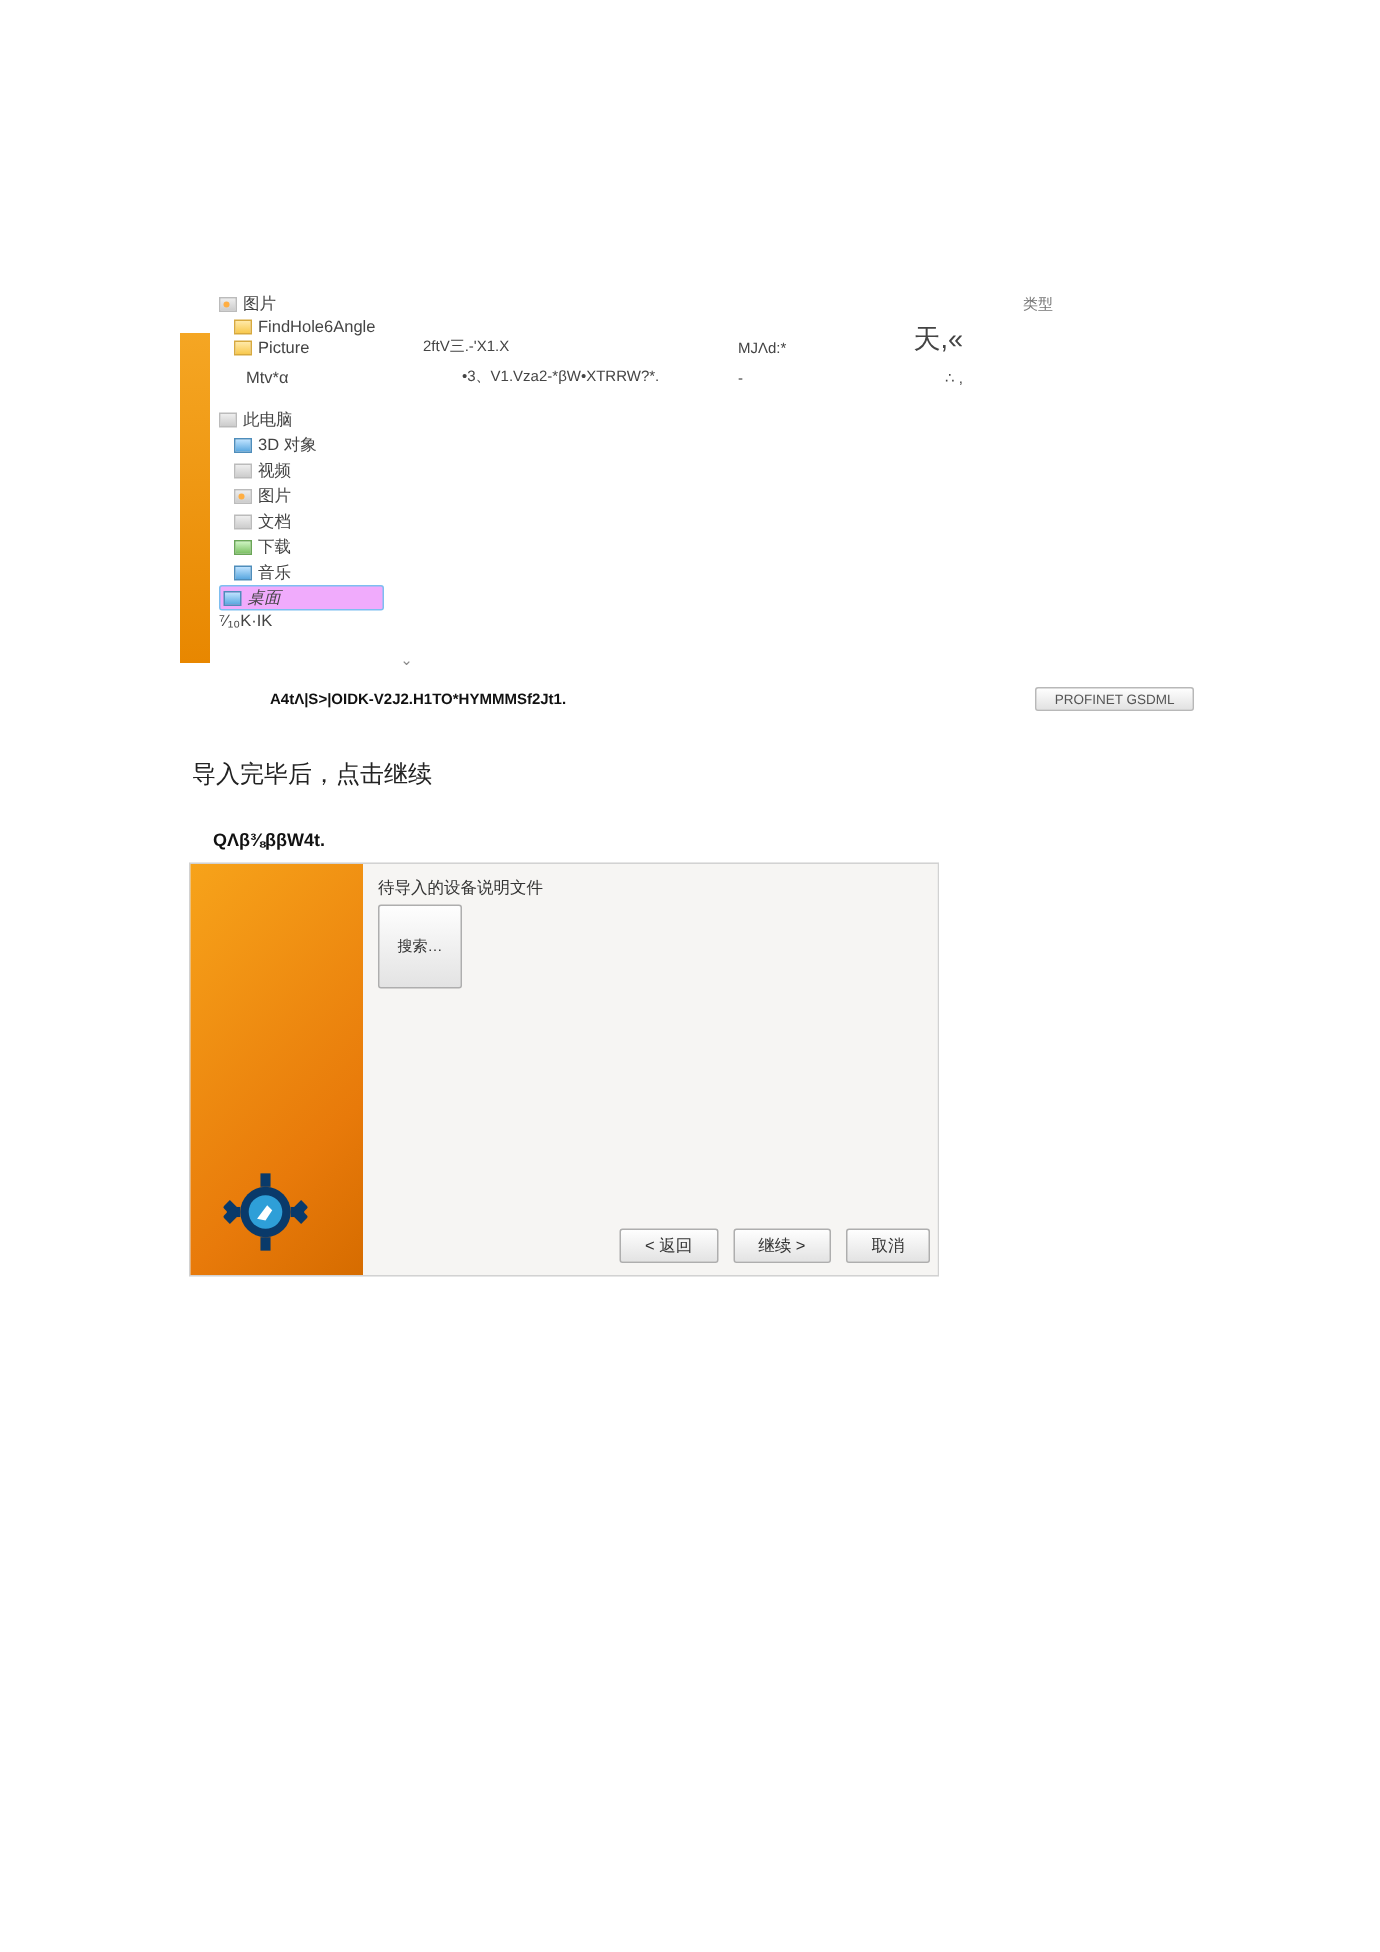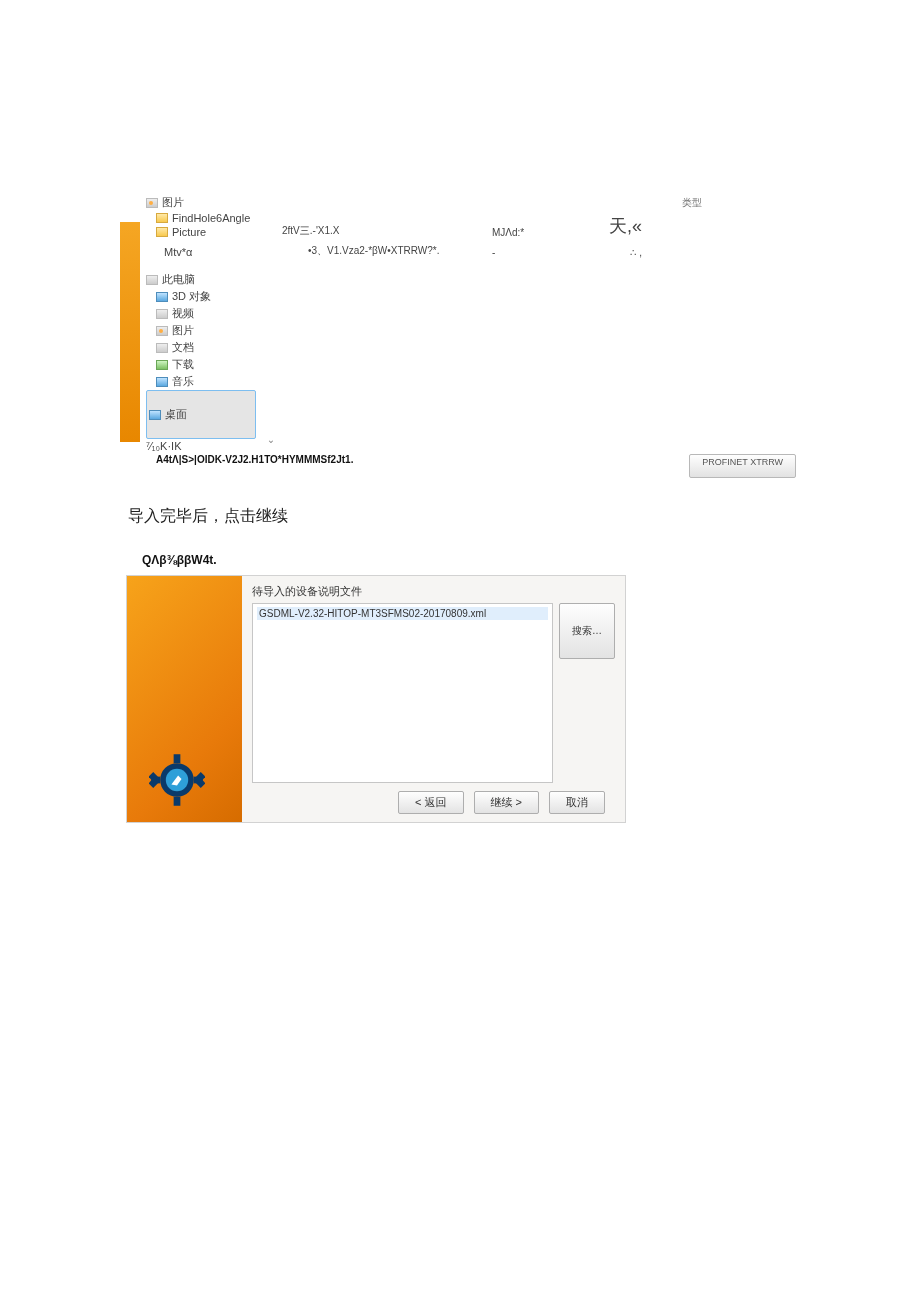--- a/index.html
+++ b/index.html
@@ -38,24 +38,25 @@
     .fb-left .tree-item {
       display: flex;
       align-items: center;
       gap: 4px;
       padding: 1px 0;
       font-size: 11px;
       color: #444;
       white-space: nowrap;
     }
     .fb-left .tree-item.selected {
-      background: #e5e5e5;
+      background: #f0abfc;
       border: 1px solid #7dbef0;
       border-radius: 2px;
-      padding: 16px 2px;
+      padding: 0 2px;
+      font-style: italic;
     }
     .fb-left .spacer { height: 12px; }
     .fb-left .indent { padding-left: 10px; align-items: center; }
     .tree-icon { width: 12px; height: 10px; display: inline-block; }
     .f-yellow { background: linear-gradient(#ffe9a8,#f8c94e); border:1px solid #d7a93e; }
     .f-blue { background: linear-gradient(#bfe3ff,#5aa8e0); border:1px solid #4e8dbb; }
     .f-grey { background: linear-gradient(#eee,#ccc); border:1px solid #bbb; }
     .f-green { background: linear-gradient(#cef5c2,#7cc063); border:1px solid #6aa657; }
     .f-pic { position: relative; }
     .f-pic::after{content:'';position:absolute;left:2px;top:2px;width:4px;height:4px;background:#ffae42;border-radius:50%;}
@@ -81,25 +82,26 @@
       position: absolute;
       left: 4px;
       bottom: 2px;
       width: 14px; height: 14px;
       color: #888;
       font-size: 10px;
       text-align: center;
     }
     .fb-bottombar {
       position: absolute;
-      left: 12px;
+      left: 36px;
       right: 0;
       bottom: -28px;
       height: 24px;
       display: flex;
+      align-items: center;
       font-size: 10px;
     }
     .fb-filename { font-weight: bold; padding-left: 24px; color: #111; }
     .fb-filter {
       margin-left: auto;
       margin-right: 4px;
       background: linear-gradient(#fefefe,#e2e2e2);
       border: 1px solid #b8b8b8;
       padding: 2px 12px;
       font-size: 9px;
@@ -116,21 +118,21 @@
 
     
     .wizard-title {
       font-size: 12px;
       font-weight: bold;
       color: #111;
       margin: 26px 0 8px 22px;
     }
     .wizard {
       width: 500px;
-      height: 248px;
+      height: 276px;
       margin-left: 6px;
       border: 1px solid #d2d2d2;
       display: flex;
       background: #f5f5f5;
       position: relative;
     }
     .wz-side {
       width: 115px;
       background: linear-gradient(135deg, #f7a31a 0%, #e87a0a 70%, #d66c00 100%);
       position: relative;
@@ -171,21 +173,21 @@
       background: linear-gradient(#fefefe,#e3e3e3);
       border: 1px solid #aeaeae;
       padding: 20px 12px;
       font-size: 10px;
       color: #333;
       border-radius: 2px;
     }
     .wz-buttons {
       position: absolute;
       bottom: 8px;
-      right: 20px;
+      right: 5px;
       display: flex;
       gap: 10px;
     }
     .wz-btn {
       background: linear-gradient(#fefefe,#e3e3e3);
       border: 1px solid #aeaeae;
       padding: 3px 16px;
       font-size: 11px;
       color: #333;
       border-radius: 2px;
@@ -265,21 +267,21 @@
       <div class="fb-row">
         <span class="name" style="padding-left:26px;">•3、V1.Vza2-*βW•XTRRW?*.</span>
         <span class="date">-</span>
         <span class="size">∴ ,</span>
       </div>
       <div class="fb-chevron">⌄</div>
     </div>
 
     <div class="fb-bottombar">
       <span class="fb-filename">A4tΛ|S&gt;|OIDK-V2J2.H1TO*HYMMMSf2Jt1.</span>
-      <span class="fb-filter">PROFINET XTRRW</span>
+      <span class="fb-filter">PROFINET GSDML</span>
     </div>
   </div>
 
   <p class="para" style="">导入完毕后，点击继续</p>
 
   <div class="wizard-title">QΛβ⅜ββW4t.</div>
   <div class="wizard">
     <div class="wz-side">
       <svg class="wz-gear" viewBox="0 0 100 100">
         <g fill="#0a3a6a">
@@ -295,23 +297,20 @@
             <rect x="-32" y="24" width="12" height="16" transform="rotate(45)"></rect>
           </g>
         </g>
         <circle cx="50" cy="50" r="20" fill="#2e9fd8"></circle>
         <path d="M40 58 L52 42 L58 48 L50 60 Z" fill="#fff"></path>
       </svg>
     </div>
     <div class="wz-main">
       <div class="wz-heading">待导入的设备说明文件</div>
       <div class="wz-listwrap">
-        <div class="wz-list">
-          <div class="row1">GSDML-V2.32-HITOP-MT3SFMS02-20170809.xml</div>
-        </div>
         <button class="wz-browse">搜索…</button>
       </div>
       <div class="wz-buttons">
         <button class="wz-btn">&lt; 返回</button>
         <button class="wz-btn">继续 &gt;</button>
         <button class="wz-btn">取消</button>
       </div>
     </div>
   </div>
 

